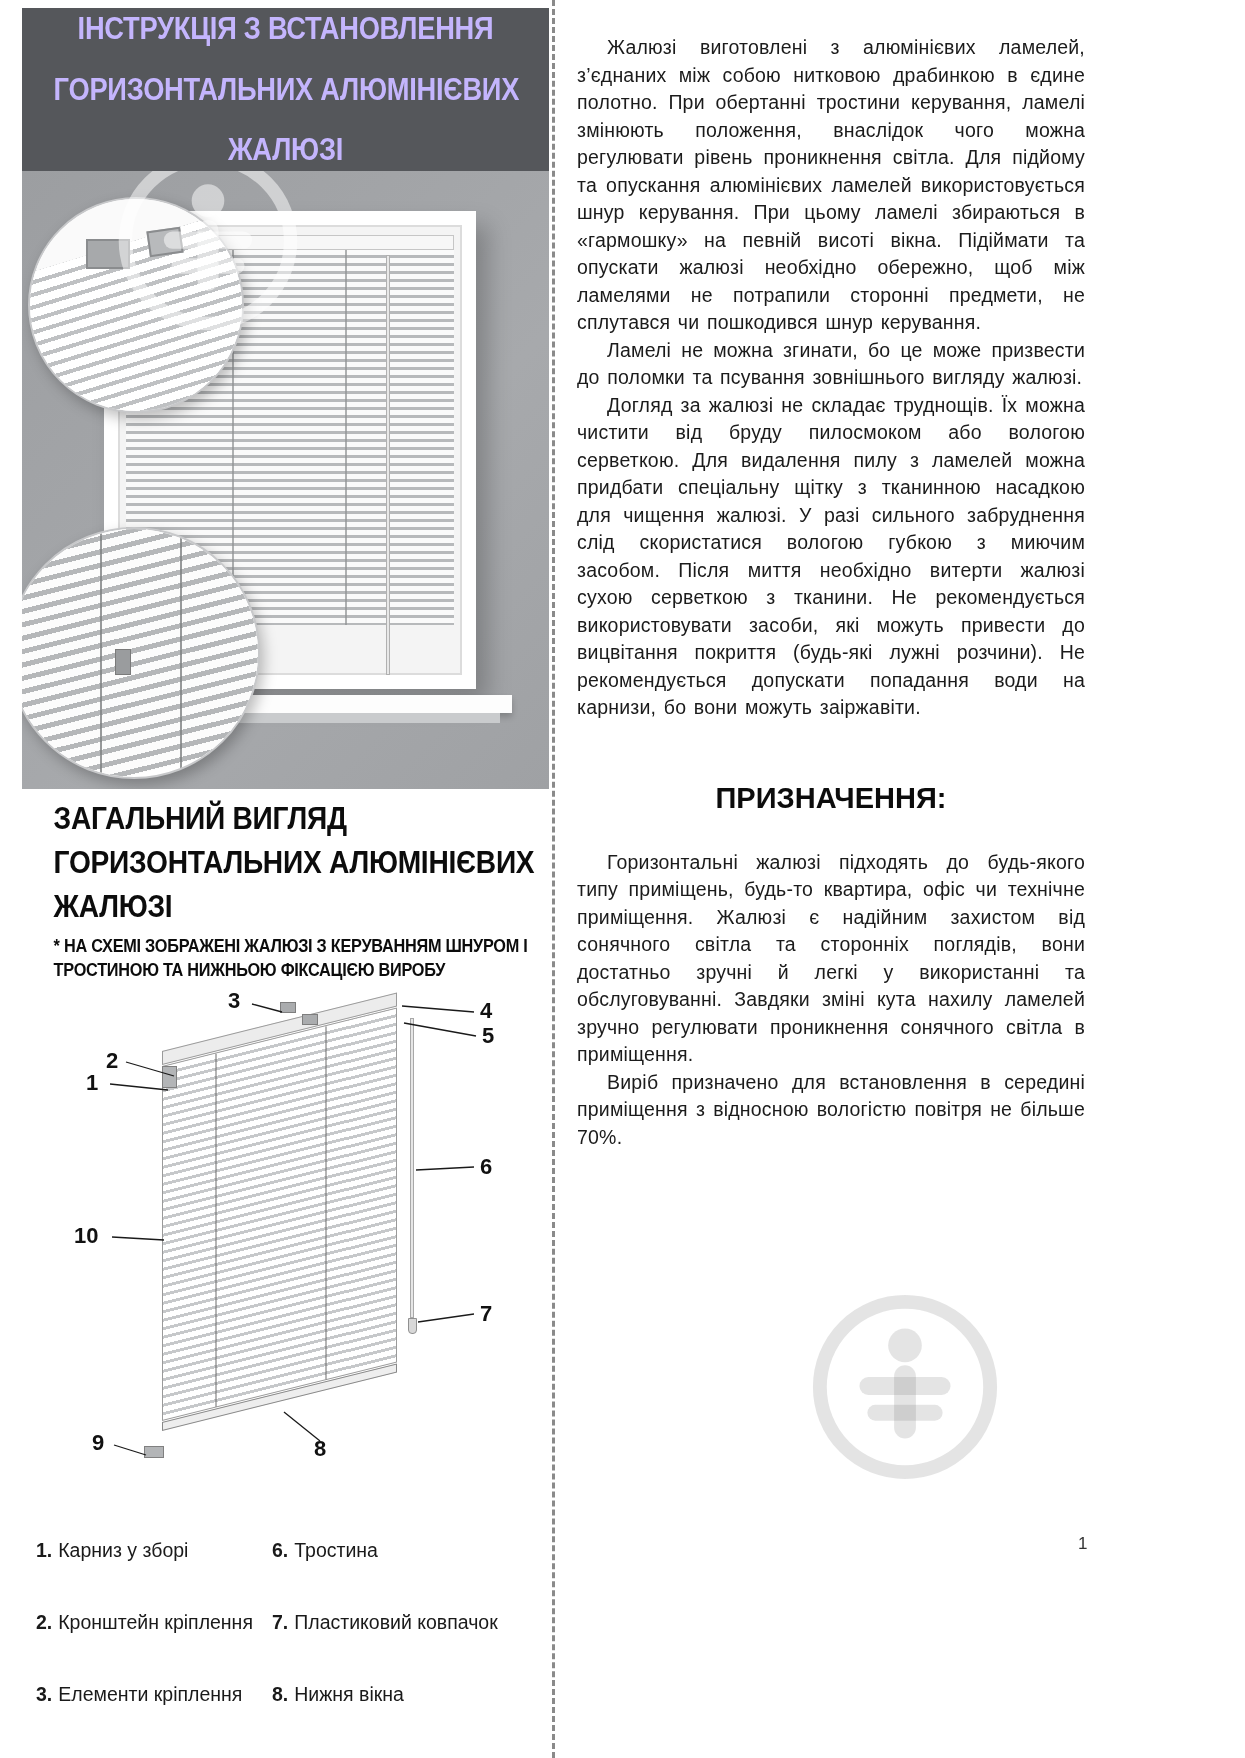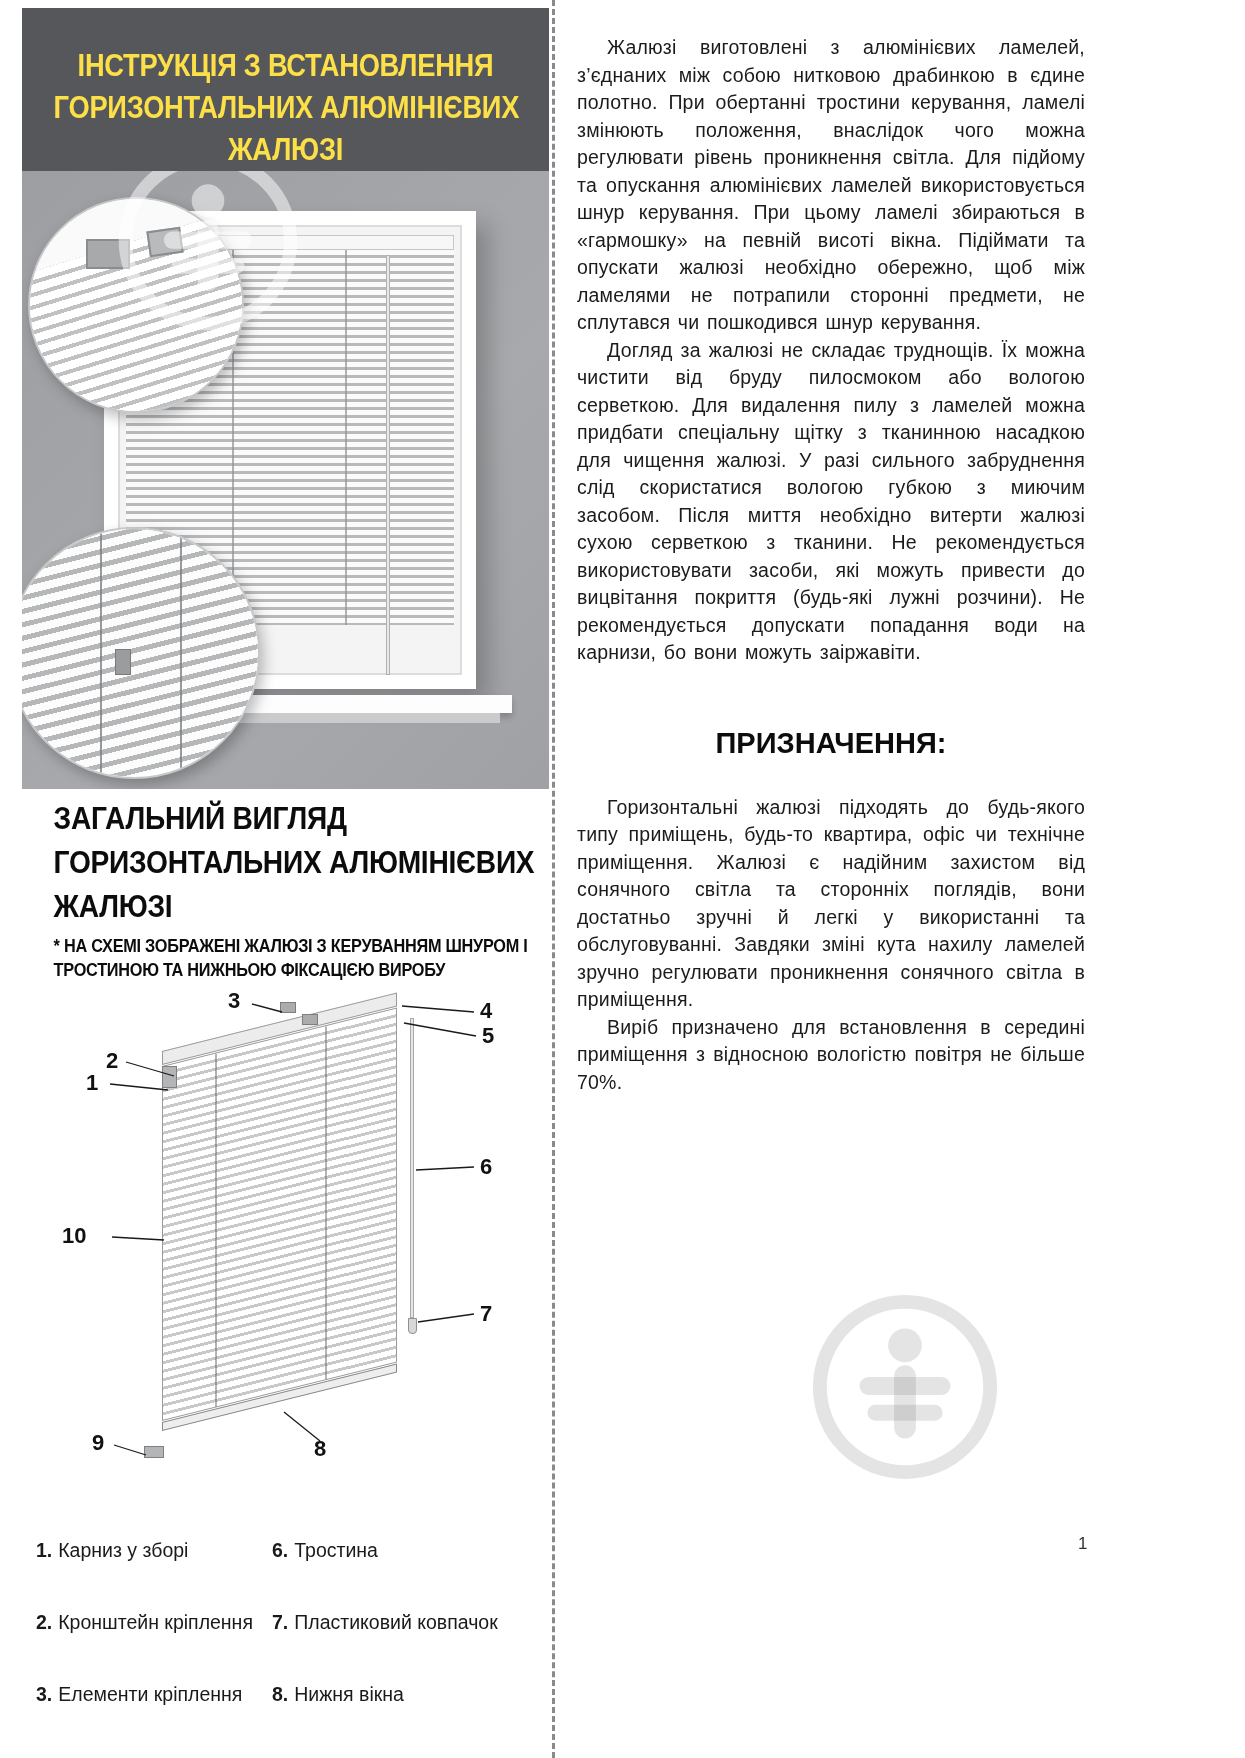--- a/index.html
+++ b/index.html
@@ -4,21 +4,21 @@
 <style>
   * { margin:0; padding:0; box-sizing:border-box; }
   html,body { background:#ffffff; }
   body { font-family:"Liberation Sans", sans-serif; color:#1a1a1a; }
   .page { position:relative; width:1245px; height:1758px; background:#fff; overflow:hidden; }
 
   .condensed { transform:scaleX(0.88); transform-origin:50% 50%; white-space:nowrap; letter-spacing:-0.3px; }
 
   
   .inst-header { position:absolute; left:22px; top:8px; width:527px; height:163px; background:#55575b;
-    color:#fde047; display:flex; flex-direction:column; justify-content:flex-end; text-align:center; }
+    color:#c4b5fd; display:flex; flex-direction:column; justify-content:space-between; text-align:center; }
   .inst-header .hline { font-size:31px; font-weight:bold; line-height:42px; }
 
   .illustration { position:absolute; left:22px; top:171px; width:527px; height:618px;
     background:linear-gradient(135deg,#9c9ea1 0%,#a7a9ac 60%,#9fa1a4 100%); overflow:hidden; }
 
   .window-frame { position:absolute; left:82px; top:40px; width:372px; height:478px; background:#f4f4f4;
     border:14px solid #ffffff; box-shadow:12px 14px 22px rgba(0,0,0,0.22), inset 0 0 0 2px #dcdcdc; }
   .headrail { position:absolute; left:8px; top:10px; right:8px; height:15px; background:#f7f7f7; border:1px solid #c6c6c6; }
   .blinds { position:absolute; left:8px; top:25px; right:8px; height:375px;
     background:repeating-linear-gradient(180deg,#fafafa 0px,#fafafa 5px,#b7b9bb 5px,#b7b9bb 8px); }
@@ -78,21 +78,21 @@
   .d-bracket { position:absolute; left:140px; top:88px; width:15px; height:22px; background:#b3b5b7; border:1px solid #808080; }
   .d-mech { position:absolute; background:#aaacae; border:1px solid #7e7e7e; }
   .d-mech.m1 { left:258px; top:24px; width:16px; height:11px; }
   .d-mech.m2 { left:280px; top:36px; width:16px; height:11px; }
   .d-fix { position:absolute; left:122px; top:468px; width:20px; height:12px; background:#b3b5b7; border:1px solid #808080; }
   .callout { position:absolute; font-size:22px; font-weight:bold; color:#111; }
   .callout.c1 { left:64px; top:92px; }  .callout.c2 { left:84px; top:70px; }
   .callout.c3 { left:206px; top:10px; } .callout.c4 { left:458px; top:20px; }
   .callout.c5 { left:460px; top:45px; } .callout.c6 { left:458px; top:176px; }
   .callout.c7 { left:458px; top:323px; }.callout.c8 { left:292px; top:458px; }
-  .callout.c9 { left:70px; top:452px; } .callout.c10 { left:40px; top:245px; }
+  .callout.c9 { left:70px; top:452px; } .callout.c10 { left:52px; top:245px; }
 
   .legend { position:absolute; left:22px; top:1492px; width:527px; font-size:19.5px; }
   .lcol { position:absolute; top:0; }
   .lcol.col1 { left:14px; } .lcol.col2 { left:250px; }
   .lrow { line-height:27px; white-space:nowrap;margin-top:45px; }
   .lrow .num { font-weight:bold; margin-right:6px; }
 
   
   .divider { position:absolute; left:552px; top:0; height:1758px; width:0; border-left:3px dashed #8a8a8a; }
 
@@ -230,20 +230,21 @@
       <circle cx="50" cy="29" r="8.5" class="wm-fill"></circle>
       <rect x="44.5" y="39" width="11" height="37" rx="5.5" class="wm-fill"></rect>
       <rect x="27" y="45" width="46" height="9" rx="4.5" class="wm-fill"></rect>
       <rect x="31" y="59" width="38" height="8" rx="4" class="wm-fill"></rect>
     </svg>
   </div>
 
   <div class="right-col">
     <div class="body-text">
       <p>Жалюзі виготовлені з алюмінієвих ламелей, з’єднаних між собою нитковою драбинкою в єдине полотно. При обертанні тростини керування, ламелі змінюють положення, внаслідок чого можна регулювати рівень проникнення світла. Для підйому та опускання алюмінієвих ламелей використовується шнур керування. При цьому ламелі збираються в «гармошку» на певній висоті вікна. Підіймати та опускати жалюзі необхідно обережно, щоб між ламелями не потрапили сторонні предмети, не сплутався чи пошкодився шнур керування.</p>
+      <p>Ламелі не можна згинати, бо це може призвести до поломки та псування зовнішнього вигляду жалюзі.</p>
       <p>Догляд за жалюзі не складає труднощів. Їх можна чистити від бруду пилосмоком або вологою серветкою. Для видалення пилу з ламелей можна придбати спеціальну щітку з тканинною насадкою для чищення жалюзі. У разі сильного забруднення слід скористатися вологою губкою з миючим засобом. Після миття необхідно витерти жалюзі сухою серветкою з тканини. Не рекомендується використовувати засоби, які можуть привести до вицвітання покриття (будь-які лужні розчини). Не рекомендується допускати попадання води на карнизи, бо вони можуть заіржавіти.</p>
     </div>
 
     <div class="purpose-title">ПРИЗНАЧЕННЯ:</div>
     <div class="body-text">
       <p>Горизонтальні жалюзі підходять до будь-якого типу приміщень, будь-то квартира, офіс чи технічне приміщення. Жалюзі є надійним захистом від сонячного світла та сторонніх поглядів, вони достатньо зручні й легкі у використанні та обслуговуванні. Завдяки зміні кута нахилу ламелей зручно регулювати проникнення сонячного світла в приміщення.</p>
       <p>Виріб призначено для встановлення в середині приміщення з відносною вологістю повітря не більше 70%.</p>
     </div>
   </div>
 

